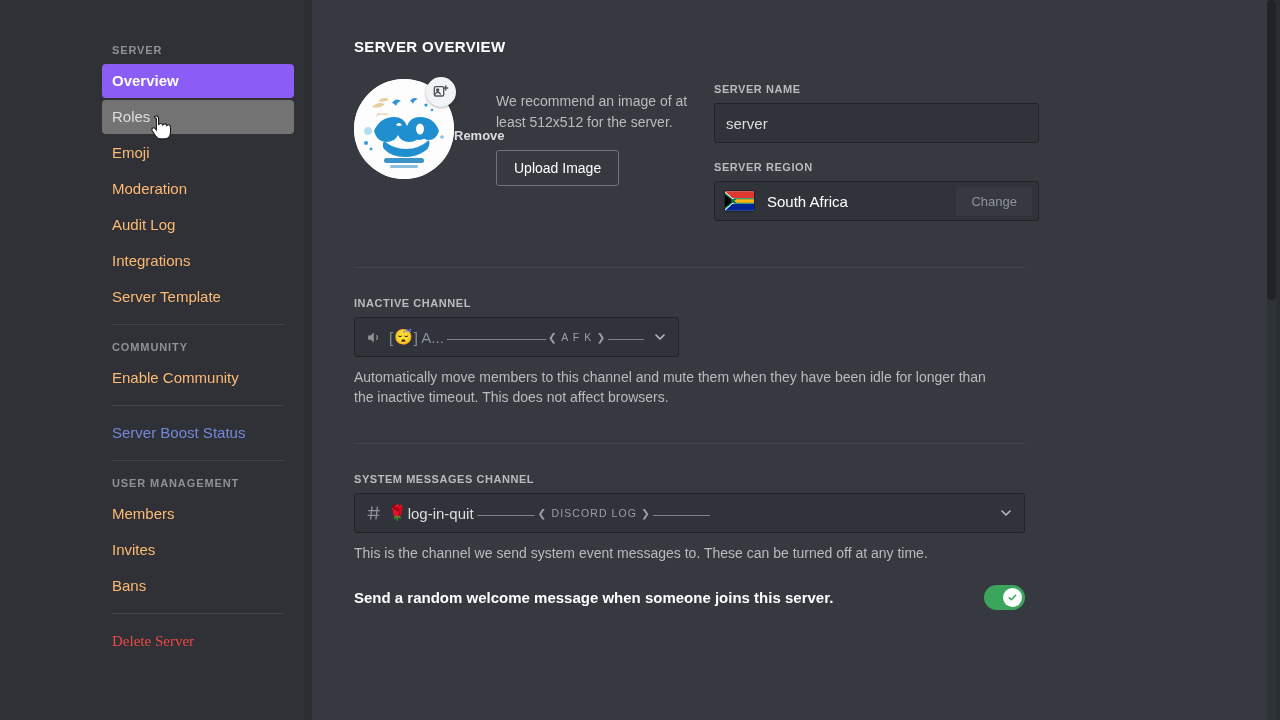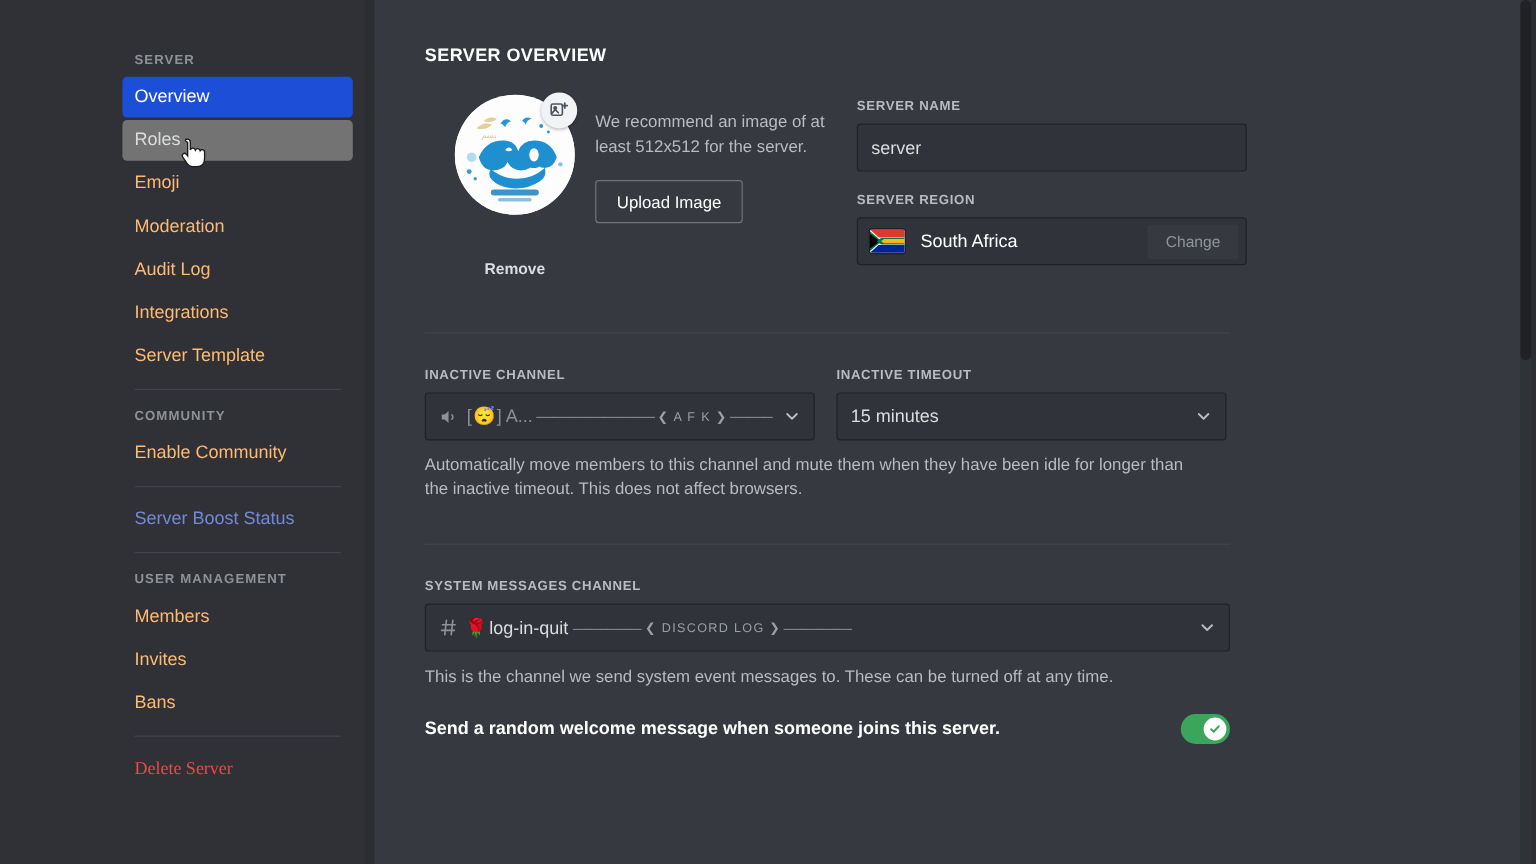--- a/index.html
+++ b/index.html
@@ -20,21 +20,21 @@
   .side-header {
     font-size:11px; font-weight:bold; letter-spacing:.9px;
     color:#8e9297; padding:6px 10px 6px 10px; margin-bottom:2px;
     text-transform:uppercase;
   }
   .side-item {
     display:block; font-size:15px; color:#fdba74;
     padding:7px 10px; border-radius:4px; margin-bottom:2px;
     line-height:20px; cursor:pointer; white-space:nowrap;
   }
-  .side-item.active { background:#1d4ed8; color:#ffffff; font-weight:400; }
+  .side-item.active { background:#8b5cf6; color:#ffffff; font-weight:700; }
   .side-item.hovered { background:#737373; color:#dcddde; }
   .side-item.boost { color:#7289da; }
   .side-item.danger { color:#f04747;font-family:Liberation Serif, serif; }
   .side-sep {
     height:1px; background:#40444b; margin:10px 10px 10px 10px;
   }
   .strip {
     width:8px; flex:0 0 8px; height:720px; background:#2b2d31;
   }
 
@@ -44,21 +44,21 @@
     position:relative; overflow:hidden;
   }
   .main-pad { padding:38px 0 0 42px; width:1000px; }
   .page-title {
     font-size:15px; font-weight:bold; letter-spacing:.35px;
     color:#ffffff; text-transform:uppercase; margin-bottom:24px;
   }
 
   
   .top-row { display:flex; align-items:flex-start; }
-  .avatar-col { width:150px; display:flex; flex-direction:column; align-items:center;gap:24px; }
+  .avatar-col { width:150px; display:flex; flex-direction:row; align-items:center; }
   .avatar-wrap { position:relative; width:100px; height:100px; }
   .avatar {
     width:100px; height:100px; border-radius:50%; overflow:hidden;
     background:#fdfdfd; position:relative; cursor:pointer;
   }
   .badge {
     position:absolute; top:-2px; right:-2px;
     width:30px; height:30px; border-radius:50%;
     background:#f2f3f5; display:flex; align-items:center; justify-content:center;
     box-shadow:0 1px 3px rgba(0,0,0,.3); cursor:pointer;
@@ -303,31 +303,20 @@
 
             </span>
             <span class="caret">
               <svg width="16" height="16" viewBox="0 0 24 24" fill="none" stroke="currentColor" stroke-width="2.4" stroke-linecap="round" stroke-linejoin="round">
                   <path d="M6 9l6 6 6-6"></path>
                 </svg>
             </span>
           </div>
         </div>
 
-        <div class="col-b">
-          <div class="fl">Inactive Timeout</div>
-          <div class="select-box">
-            <span class="sel-text">15 minutes</span>
-            <span class="caret">
-              <svg width="16" height="16" viewBox="0 0 24 24" fill="none" stroke="currentColor" stroke-width="2.4" stroke-linecap="round" stroke-linejoin="round">
-                  <path d="M6 9l6 6 6-6"></path>
-                </svg>
-            </span>
-          </div>
-        </div>
       </div>
 
       <div class="desc">Automatically move members to this channel and mute them when they have been idle for longer than the inactive timeout. This does not affect browsers.</div>
 
       <div class="hr2"></div>
 
       <div class="sec">
         <div class="fl">System Messages Channel</div>
         <div class="select-box wide">
           <span class="sel-text">

